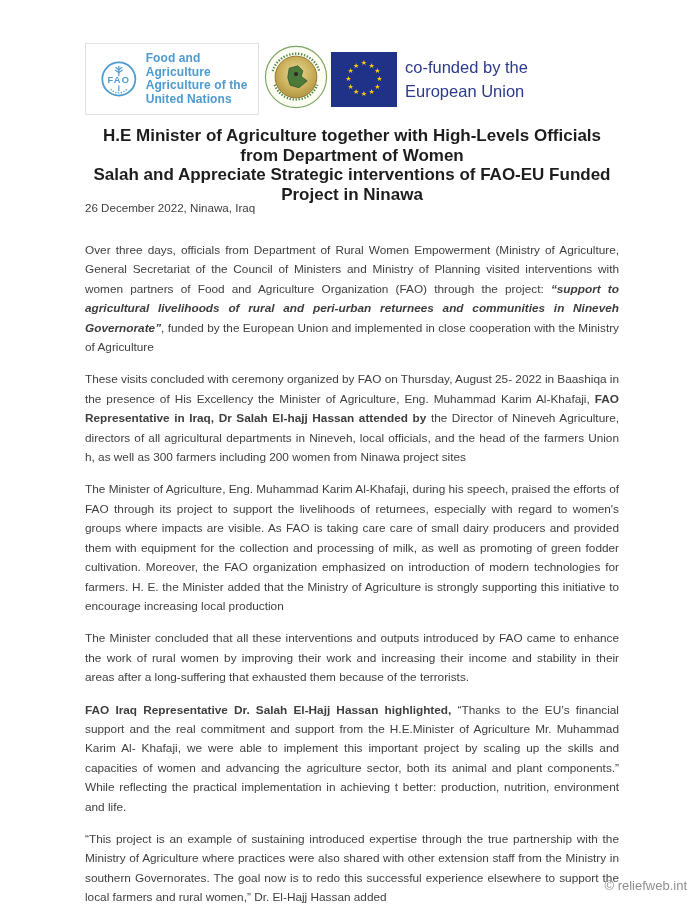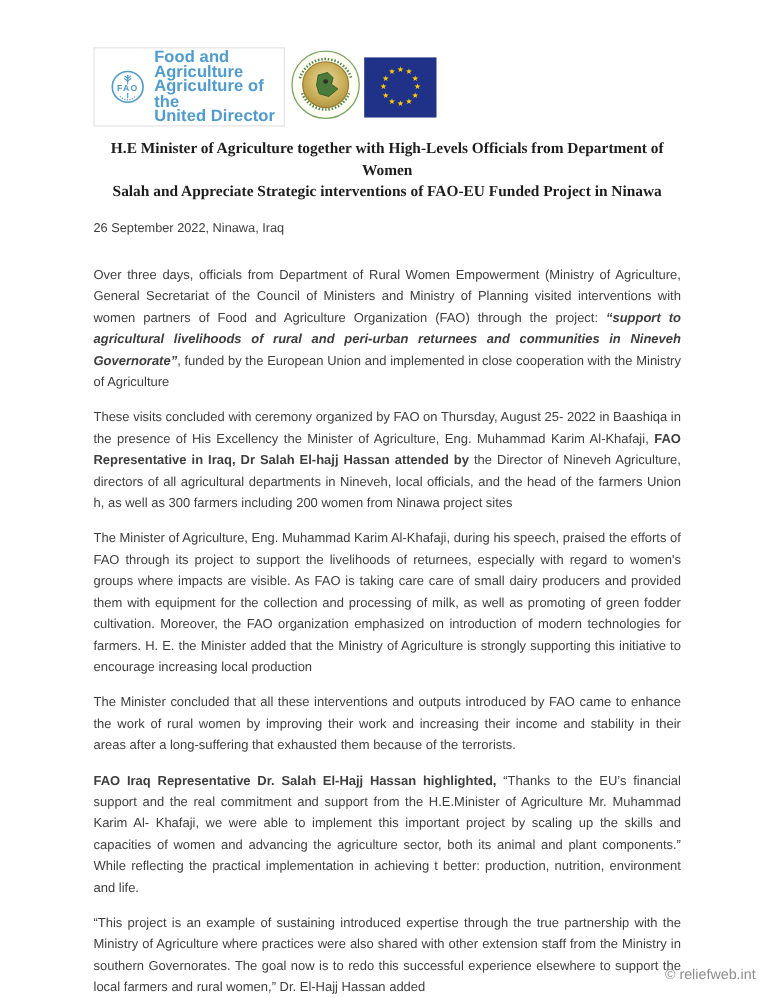--- a/index.html
+++ b/index.html
@@ -14,38 +14,37 @@
   .logo-strip{
     position:absolute;left:85px;top:40px;width:534px;height:78px;
     display:flex;align-items:center;
   }
   .fao-box{
     width:174px;height:72px;box-sizing:border-box;
     border:1px solid #e2e2e2;background:#fff;
     display:flex;align-items:center;padding:0 8px 0 15px;gap:9px;flex:none;
   }
   .fao-name{
-    color:#4d9bd1;font-weight:700;font-size:15px;line-height:13.5px;
+    color:#4d9bd1;font-weight:700;font-size:12px;line-height:13.5px;
     letter-spacing:.1px;
   }
   .fao-name span{display:block;}
   .emblem-wrap{flex:none;margin-left:4px;}
   .eu-wrap{display:flex;align-items:center;margin-left:2px;}
   .eu-text{
     margin-left:8px;color:#2c3a8e;font-size:16.5px;line-height:24px;
     font-weight:400;
   }
   .eu-text span{display:block;}
 
   
   .article-title{
     position:absolute;left:85px;top:126px;width:534px;margin:0;
-    font-size:14px;line-height:19.5px;font-weight:700;color:#1d1d1d;
+    font-size:17px;line-height:19.5px;font-weight:700;color:#1d1d1d;
     text-align:center;
-    font-family:Liberation Serif, serif;
   }
   .article-title span{display:block;}
   .dateline{
     position:absolute;left:85px;top:201px;width:534px;margin:0;
     font-size:11.6px;color:#3e3e3e;
   }
   .article-body{
     position:absolute;left:85px;top:241px;width:534px;
     font-size:11.8px;line-height:19.4px;color:#3e3e3e;
     text-align:justify;
@@ -77,21 +76,21 @@
           <line x1="22" y1="10.5" x2="25.6" y2="7.8"></line>
           <line x1="22" y1="14" x2="17.8" y2="11.2"></line>
           <line x1="22" y1="14" x2="26.2" y2="11.2"></line>
           <line x1="22" y1="36.5" x2="22" y2="30.5"></line>
         </g>
         <path d="M12 34.5 A13 13 0 0 0 32 34.5" fill="none" stroke="#4d9bd1" stroke-width="1.6" stroke-dasharray="1.6,1.8"></path>
       </svg>
       <div class="fao-name">
         <span>Food and Agriculture</span>
         <span>Agriculture of the</span>
-        <span>United Director</span>
+        <span>United Nations</span>
       </div>
     </div>
 
     <div class="emblem-wrap">
       <svg width="66" height="66" viewBox="0 0 68 68">
         <defs>
           <radialGradient id="goldGrad" cx="50%" cy="42%" r="65%">
             <stop offset="0%" stop-color="#e8daa0"></stop>
             <stop offset="55%" stop-color="#cdb35e"></stop>
             <stop offset="100%" stop-color="#a98f3b"></stop>
@@ -117,29 +116,33 @@
           <text x="46.42" y="36.65">★</text>
           <text x="40.75" y="42.3">★</text>
           <text x="33" y="44.4">★</text>
           <text x="25.25" y="42.3">★</text>
           <text x="19.58" y="36.65">★</text>
           <text x="17.5" y="28.9">★</text>
           <text x="19.58" y="21.2">★</text>
           <text x="25.25" y="15.5">★</text>
         </g>
       </svg>
+      <div class="eu-text">
+        <span>co-funded by the</span>
+        <span>European Union</span>
+      </div>
     </div>
   </header>
 
   <h1 class="article-title">
     <span>H.E Minister of Agriculture together with High-Levels Officials from Department of Women</span>
     <span>Salah and Appreciate Strategic interventions of FAO-EU Funded Project in Ninawa</span>
   </h1>
 
-  <p class="dateline">26 September 2022, Ninawa, Iraq</p>
+  <p class="dateline">26 December 2022, Ninawa, Iraq</p>
 
   <div class="article-body">
     <p><span class="seg normal">Over three days, officials from Department of Rural Women Empowerment (Ministry of Agriculture, General Secretariat of the Council of Ministers and Ministry of Planning visited interventions with women partners of Food and Agriculture Organization (FAO) through the project: </span><span class="seg bolditalic">“support to agricultural livelihoods of rural and peri-urban returnees and communities in Nineveh Governorate”</span><span class="seg normal">, funded by the European Union and implemented in close cooperation with the Ministry of Agriculture</span></p>
     <p><span class="seg normal">These visits concluded with ceremony organized by FAO on Thursday, August 25- 2022 in Baashiqa in the presence of His Excellency the Minister of Agriculture, Eng. Muhammad Karim Al-Khafaji, </span><span class="seg bold">FAO Representative in Iraq, Dr Salah El-hajj Hassan attended by </span><span class="seg normal">the Director of Nineveh Agriculture, directors of all agricultural departments in Nineveh, local officials, and the head of the farmers Union h, as well as 300 farmers including 200 women from Ninawa project sites</span></p>
     <p><span class="seg normal">The Minister of Agriculture, Eng. Muhammad Karim Al-Khafaji, during his speech, praised the efforts of FAO through its project to support the livelihoods of returnees, especially with regard to women's groups where impacts are visible. As FAO is taking care care of small dairy producers and provided them with equipment for the collection and processing of milk, as well as promoting of green fodder cultivation. Moreover, the FAO organization emphasized on introduction of modern technologies for farmers. H. E. the Minister added that the Ministry of Agriculture is strongly supporting this initiative to encourage increasing local production</span></p>
     <p><span class="seg normal">The Minister concluded that all these interventions and outputs introduced by FAO came to enhance the work of rural women by improving their work and increasing their income and stability in their areas after a long-suffering that exhausted them because of the terrorists.</span></p>
     <p><span class="seg bold">FAO Iraq Representative Dr. Salah El-Hajj Hassan highlighted, </span><span class="seg normal">“Thanks to the EU’s financial support and the real commitment and support from the H.E.Minister of Agriculture Mr. Muhammad Karim Al- Khafaji, we were able to implement this important project by scaling up the skills and capacities of women and advancing the agriculture sector, both its animal and plant components.” While reflecting the practical implementation in achieving t better: production, nutrition, environment and life.</span></p>
     <p><span class="seg normal">“This project is an example of sustaining introduced expertise through the true partnership with the Ministry of Agriculture where practices were also shared with other extension staff from the Ministry in southern Governorates. The goal now is to redo this successful experience elsewhere to support the local farmers and rural women,” Dr. El-Hajj Hassan added</span></p>
 
   </div>

